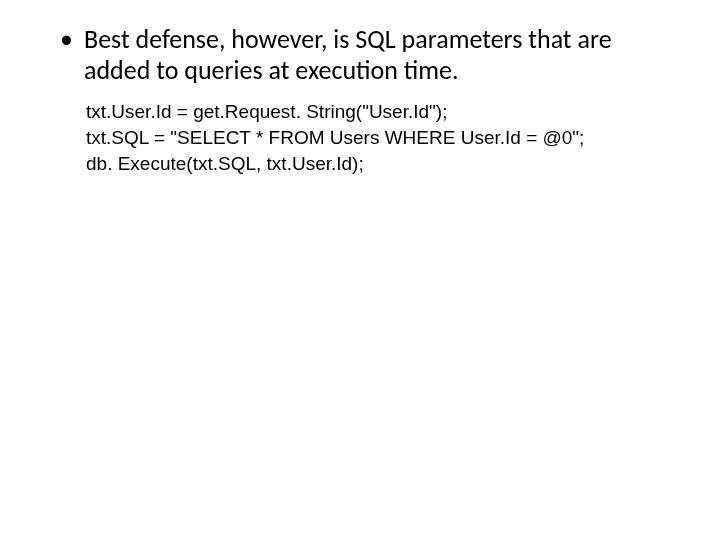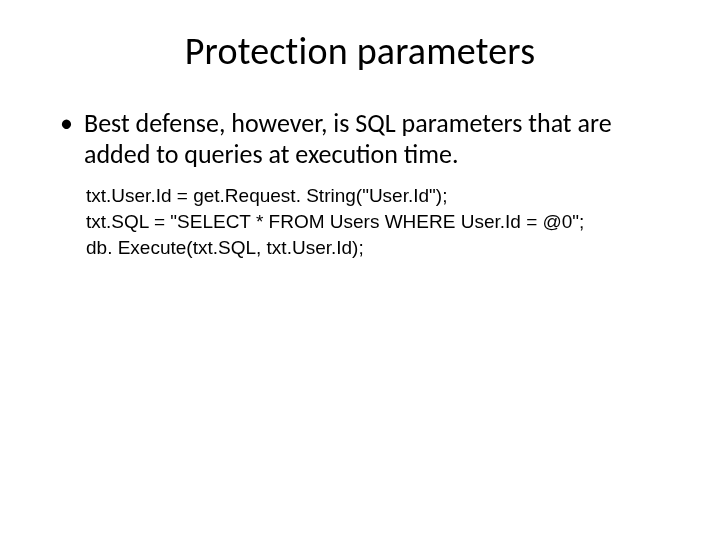--- a/index.html
+++ b/index.html
@@ -48,21 +48,20 @@
     font-size: 19px;
     line-height: 1.35;
     white-space: pre;
     margin: 14px 0 0 46px;
   }
 </style>
 </head>
 <body>
 
 <div class="slide">
-  <h1 class="title">Protection parameters</h1>
 
   <ul class="bullets">
     <li>Best defense, however, is SQL parameters that are added to queries at execution time.</li>
   </ul>
 
   <div class="code">txt.User.Id = get.Request. String("User.Id");
 txt.SQL = "SELECT * FROM Users WHERE User.Id = @0";
 db. Execute(txt.SQL, txt.User.Id);</div>
 </div>
 

